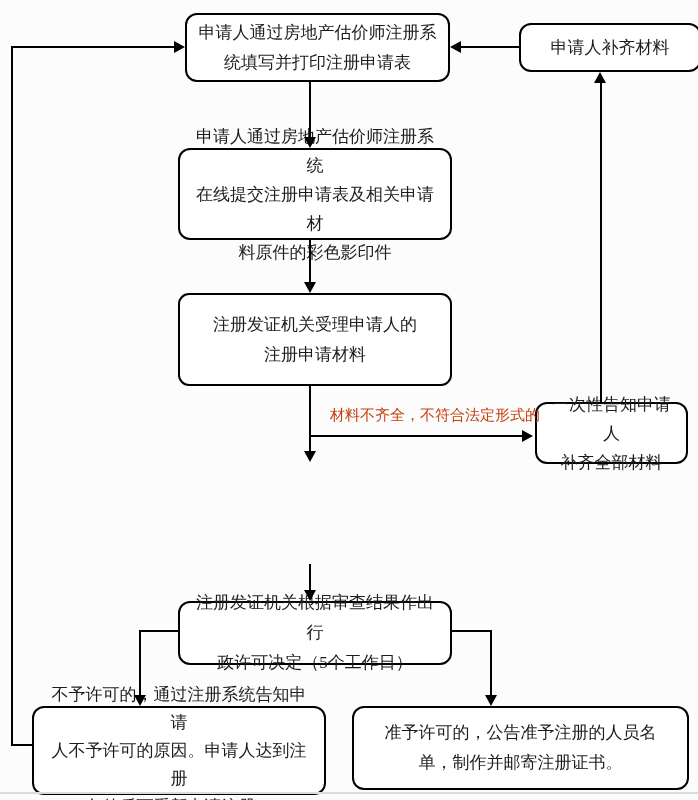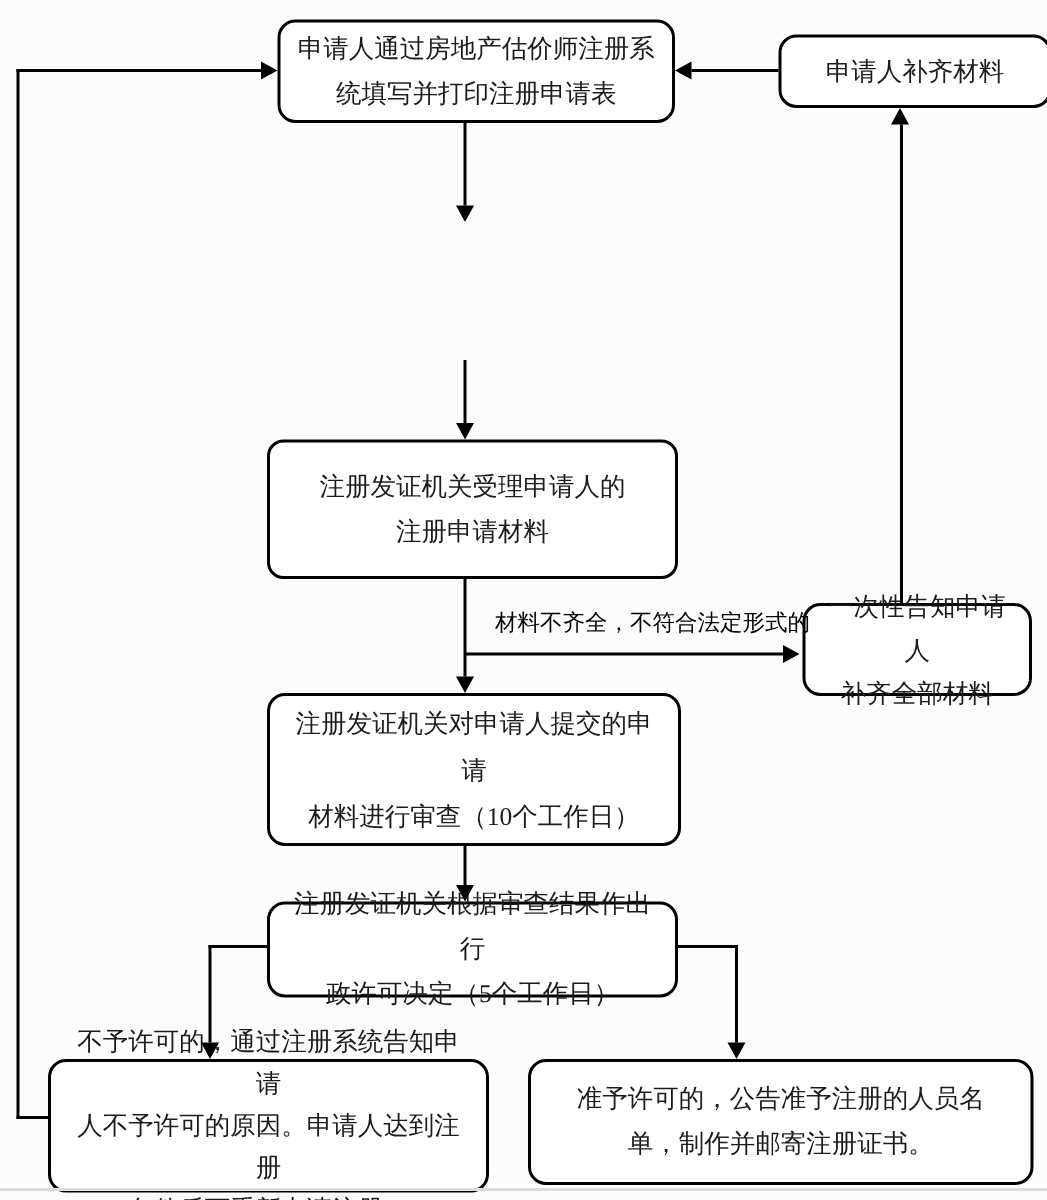--- a/index.html
+++ b/index.html
@@ -28,21 +28,21 @@
   .hline{height:2px;}
   .vline{width:2px;}
   .arrow{position:absolute;width:0;height:0;}
   .arrow-down{border-left:6px solid transparent;border-right:6px solid transparent;border-top:11px solid #000;}
   .arrow-up{border-left:6px solid transparent;border-right:6px solid transparent;border-bottom:11px solid #000;}
   .arrow-right{border-top:6px solid transparent;border-bottom:6px solid transparent;border-left:11px solid #000;}
   .arrow-left{border-top:6px solid transparent;border-bottom:6px solid transparent;border-right:11px solid #000;}
   .edge-label{
     position:absolute;
     font-size:15px;
-    color:#000000;
+    color:#c2410c;
     white-space:nowrap;
   }
   .page-rule{position:absolute;left:0;top:792px;width:698px;height:2px;background:#d6dde3;}
 
   
   #n-fill-form  {left:185px;top:13px; width:265px;height:69px;}
   #n-supplement {left:519px;top:23px; width:182px;height:49px;}
   #n-submit     {left:178px;top:148px;width:274px;height:92px;line-height:29px;}
   #n-accept     {left:178px;top:293px;width:274px;height:93px;border-radius:11px;}
   #n-notify     {left:535px;top:402px;width:153px;height:62px;line-height:29px;}
@@ -52,26 +52,27 @@
   #n-approve    {left:352px;top:706px;width:337px;height:84px;}
 </style>
 </head>
 <body>
 
 <div class="canvas">
 
   <div class="node" id="n-fill-form">申请人通过房地产估价师注册系
 统填写并打印注册申请表</div>
   <div class="node" id="n-supplement">申请人补齐材料</div>
+  <div class="node" id="n-submit">申请人通过房地产估价师注册系统
+在线提交注册申请表及相关申请材
+料原件的彩色影印件</div>
   <div class="node" id="n-accept">注册发证机关受理申请人的
 注册申请材料</div>
   <div class="node" id="n-notify">一次性告知申请人
 补齐全部材料</div>
-  <div class="node" id="n-review">注册发证机关对申请人提交的申请
-材料进行审查（10个工作日）</div>
   <div class="node" id="n-decision">注册发证机关根据审查结果作出行
 政许可决定（5个工作日）</div>
   <div class="node" id="n-deny">不予许可的，通过注册系统告知申请
 人不予许可的原因。申请人达到注册
 条件后可重新申请注册。</div>
   <div class="node" id="n-approve">准予许可的，公告准予注册的人员名
 单，制作并邮寄注册证书。</div>
 
   <span class="edge-label" style="left:330px;top:406px;">材料不齐全，不符合法定形式的</span>
 

